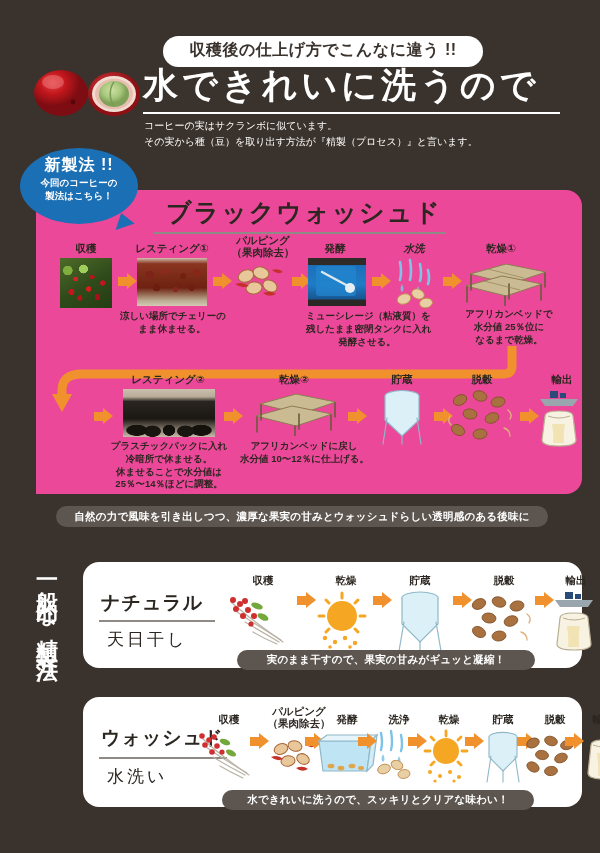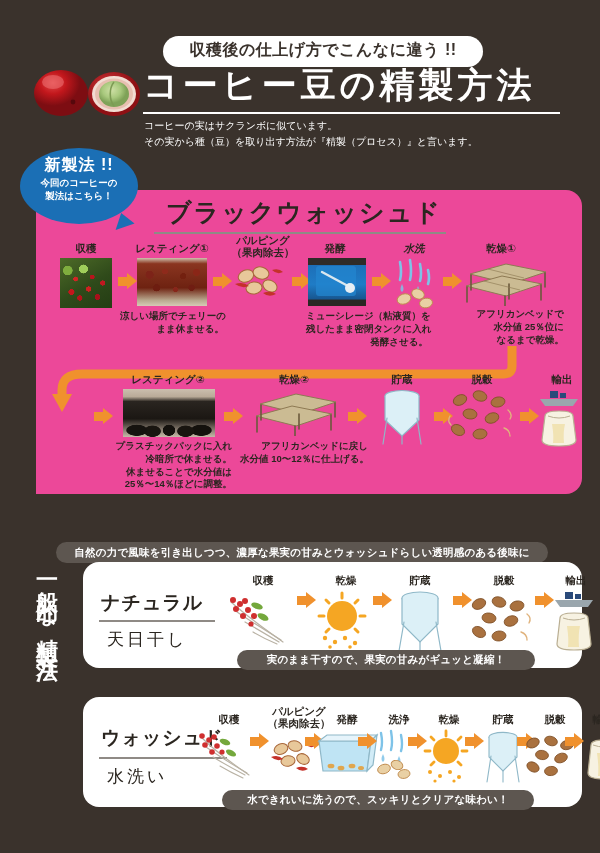--- a/index.html
+++ b/index.html
@@ -81,21 +81,21 @@
     width: 292px; height: 2px; background: #8f8a85;
   }
 
   .step-label {
     position: absolute; font-size: 10.5px; font-weight: bold;
     color: #2b2620; text-align: center; line-height: 1.15;
     white-space: nowrap;
   }
   .step-cap {
     position: absolute; font-size: 9.5px; font-weight: bold;
-    color: #2b2620; text-align: right; line-height: 1.35;
+    color: #2b2620; text-align: center; line-height: 1.35;
     white-space: nowrap;
   }
 
   .arw { position: absolute; width: 19px; height: 17px; }
   .arw:before {
     content:""; position:absolute; left:0; top:4px;
     width:10px; height:9px; background:#f0912d;
   }
   .arw:after {
     content:""; position:absolute; left:9px; top:0;
@@ -219,21 +219,21 @@
       <ellipse cx="88" cy="32" rx="19" ry="15.5" fill="#e7bfb0"></ellipse>
       <ellipse cx="88" cy="32" rx="15" ry="13" fill="url(#cg3)"></ellipse>
       <path d="M88 20 C83 26 83 38 88 44" stroke="#7d9b54" stroke-width="1.6" fill="none"></path>
     </svg>
   </div>
 
   <div class="ribbon-wrap">
     <div class="ribbon">収穫後の仕上げ方でこんなに違う !!</div>
   </div>
 
-  <div class="main-title">コーヒー豆の精製方法</div>
+  <div class="main-title">水できれいに洗うので</div>
   <div class="title-rule"></div>
 
   <div class="lede">
     <div>コーヒーの実はサクランボに似ています。</div>
     <div>その実から種（豆）を取り出す方法が『精製（プロセス）』と言います。</div>
   </div>
 </div>
 
 <div class="badge">
   <div class="badge-main">新製法 !!</div>
@@ -420,21 +420,21 @@
       </g>
       <g>
         <path d="M13 30 Q13 25 27 25 Q41 25 41 30 L44 54 Q44 60 27 60 Q10 60 10 54 Z" fill="#f7f2e2" stroke="#b9ae92" stroke-width="1.2"></path>
         <path d="M16 30 Q27 34 38 30" stroke="#b9ae92" stroke-width="1" fill="none"></path>
         <path d="M20 38 Q22 50 21 57 L32 57 Q31 46 33 38 Z" fill="#efdfa8" opacity=".8"></path>
       </g>
     </svg>
   </div>
 </div>
 
-<div class="pill" style="left:56px; top:506px; width:492px; height:21px;margin-top:36px;">自然の力で風味を引き出しつつ、濃厚な果実の甘みとウォッシュドらしい透明感のある後味に</div>
+<div class="pill" style="left:56px; top:506px; width:492px; height:21px;">自然の力で風味を引き出しつつ、濃厚な果実の甘みとウォッシュドらしい透明感のある後味に</div>
 
 <div class="vertical-label">一般的な精製方法</div>
 
 <div class="card" style="top:562px; height:106px;">
   <div class="card-name" style="top:28px;">ナチュラル</div>
   <div class="card-rule" style="top:58px; width:116px;"></div>
   <div class="card-sub" style="top:66px;">天日干し</div>
 
   <div class="step-label" style="left:155px; top:12px; width:50px;">収穫</div>
   <div class="icon" style="left:140px; top:30px;">

